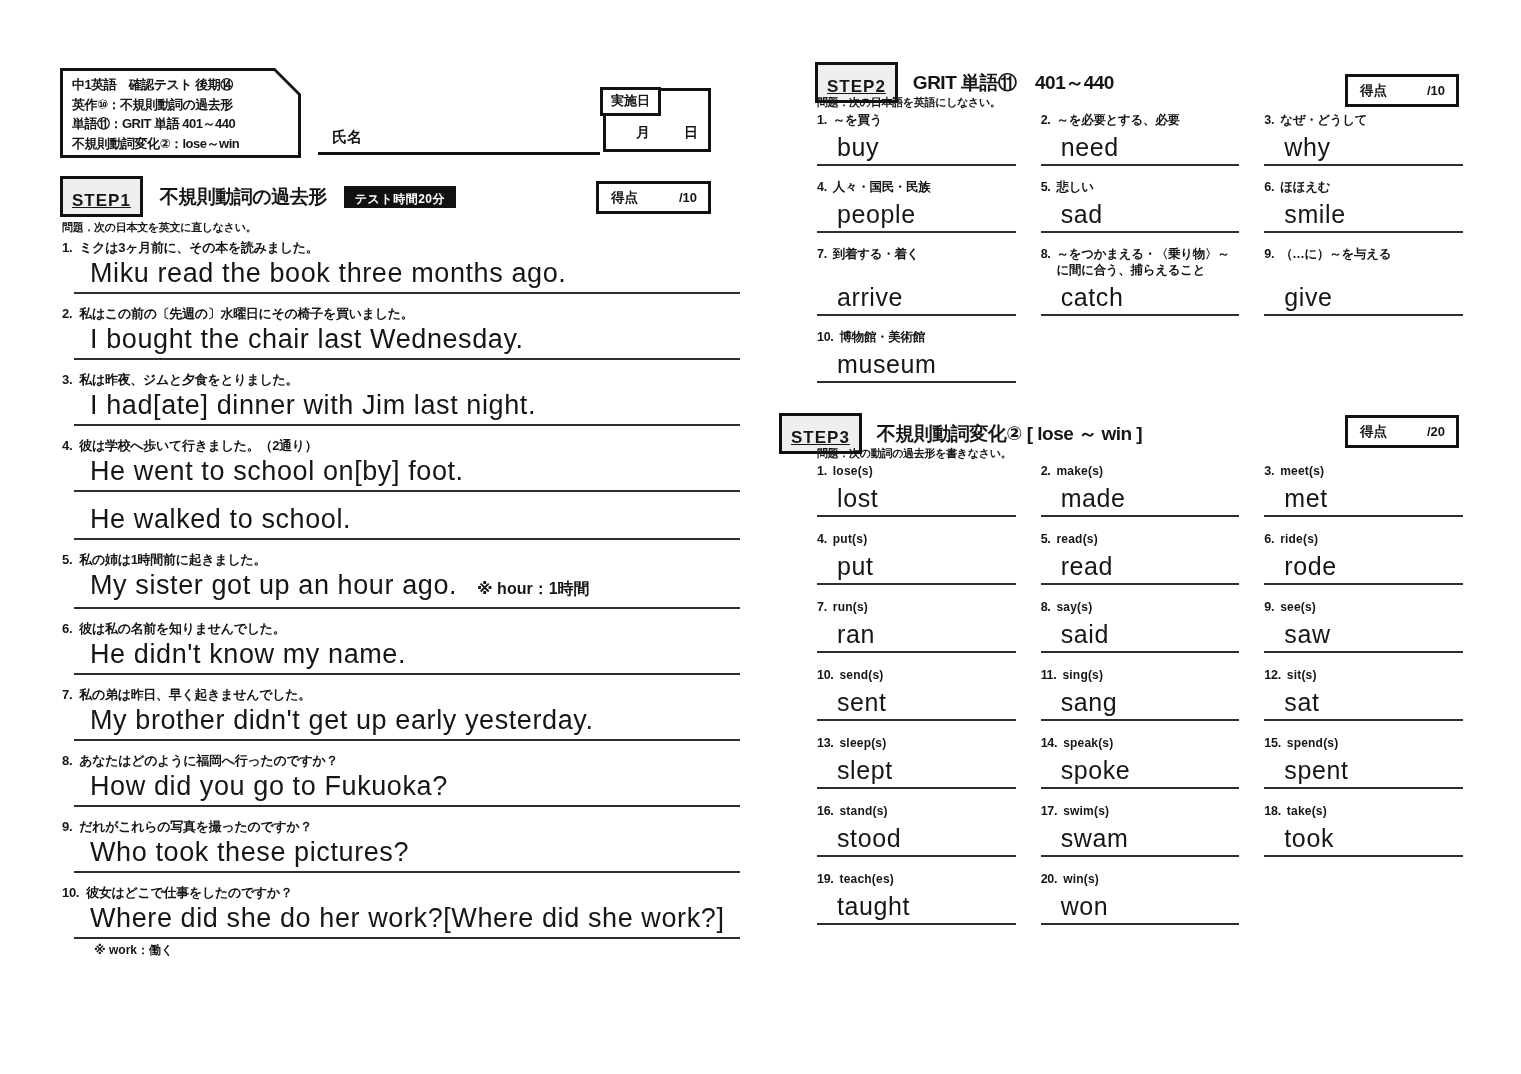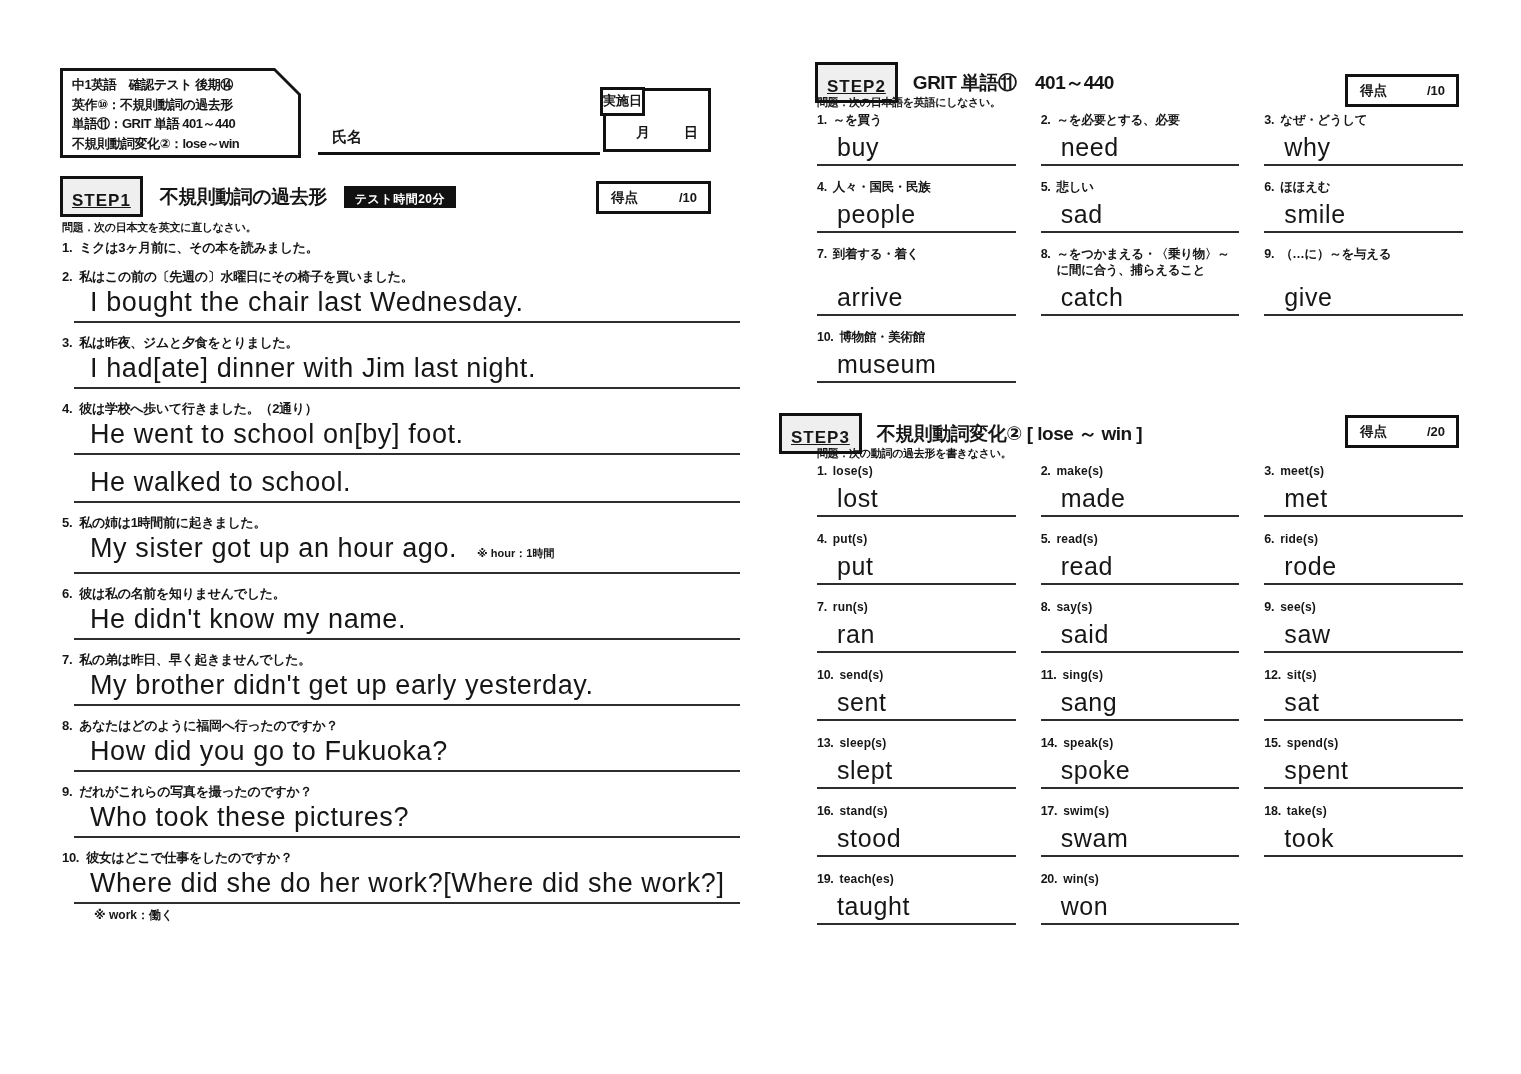--- a/index.html
+++ b/index.html
@@ -14,21 +14,21 @@
   .cut-inner { position:absolute; left:3px; top:3px; right:3px; bottom:3px; background:#ffffff;
                clip-path:polygon(0 0, calc(100% - 24px) 0, 100% 24px, 100% 100%, 0 100%);
                padding:4px 8px 4px 9px; }
   .header-line { font-size:13px; font-weight:700; line-height:19.5px; white-space:nowrap; letter-spacing:-0.5px; }
 
   
   .name-row { position:absolute; left:318px; top:124px; width:282px; border-bottom:3px solid #111;
               padding:4px 0 5px 14px; font-weight:700; font-size:15px; }
   .date-box { position:absolute; left:603px; top:88px; width:108px; height:64px; border:3px solid #111; background:#fff; }
   .date-label { position:absolute; left:-6px; top:-4px; background:#fff; border:3px solid #111;
-                font-weight:700; font-size:13px; padding:2px 0 3px; }
+                font-weight:700; font-size:13px; padding:2px 8px 3px; }
   .date-md { position:absolute; right:10px; bottom:7px; display:flex; gap:34px; font-weight:700; font-size:14px; }
 
   
   .step-row { position:absolute; display:flex; align-items:center; gap:15px; }
   .step-badge { border:3px solid #111; background:#efefef; font-weight:700; font-size:17px;
                 padding:12px 9px 3px; letter-spacing:1px; text-decoration:underline; }
   .step-title { font-weight:700; font-size:19px; letter-spacing:-0.5px; white-space:nowrap; }
   .time-badge { background:#111; color:#fff; font-weight:700; font-size:12px; padding:5px 11px 0; letter-spacing:0.5px;text-align:right; }
 
   .score-box { position:absolute; border:3px solid #111; background:#fff; display:flex; align-items:center;
@@ -38,21 +38,21 @@
 
   .instruction { position:absolute; font-weight:600; font-size:11px; letter-spacing:-0.3px; }
 
   
   #questions { position:absolute; left:62px; top:239px; width:678px; }
   .q { margin-bottom:11px; }
   .q-head { display:flex; gap:7px; font-size:13px; font-weight:600; line-height:18px; letter-spacing:-0.3px; }
   .q-ans { margin-left:12px; padding:1px 0 3px 16px; border-bottom:2px solid #2e2e2e;
            font-size:27px; line-height:31px; letter-spacing:0.6px; display:flex; align-items:baseline; gap:20px; }
   .q-ans + .q-ans { margin-top:11px; }
-  .ans-note { font-size:11px; font-weight:700; letter-spacing:0; white-space:nowrap; }
+  .ans-note { font-size:16px; font-weight:700; letter-spacing:0; white-space:nowrap; }
   .q-foot { margin:3px 0 0 32px; font-size:12px; font-weight:600; }
 
   
   .v-grid { position:absolute; display:grid; grid-template-columns:1fr 1fr 1fr; column-gap:25px; }
   #step2-grid { left:817px; top:112px; width:646px; row-gap:13px; }
   #step3-grid { left:817px; top:463px; width:646px; row-gap:14px; }
   .v-cell { display:flex; flex-direction:column; }
   .v-head { display:flex; gap:6px; font-size:12.5px; font-weight:600; line-height:16px; letter-spacing:-0.3px; }
   .v-base { font-size:12px; font-weight:600; letter-spacing:0.2px; }
   .v-ans { margin-top:auto; border-bottom:2px solid #2e2e2e; padding:5px 0 2px 20px;
@@ -96,20 +96,23 @@
   </div>
 
   <div class="instruction" style="left:62px; top:220px;">問題．次の日本文を英文に直しなさい。</div>
 
   <div id="questions">
       <div class="q">
         <div class="q-head">
           <span class="q-no">1.</span>
           <span class="q-jp">ミクは3ヶ月前に、その本を読みました。</span>
         </div>
+        <div class="q-ans">
+          <span class="ans-text">Miku read the book three months ago.</span>
+        </div>
       </div>
       <div class="q">
         <div class="q-head">
           <span class="q-no">2.</span>
           <span class="q-jp">私はこの前の〔先週の〕水曜日にその椅子を買いました。</span>
         </div>
         <div class="q-ans">
           <span class="ans-text">I bought the chair last Wednesday.</span>
         </div>
       </div>

